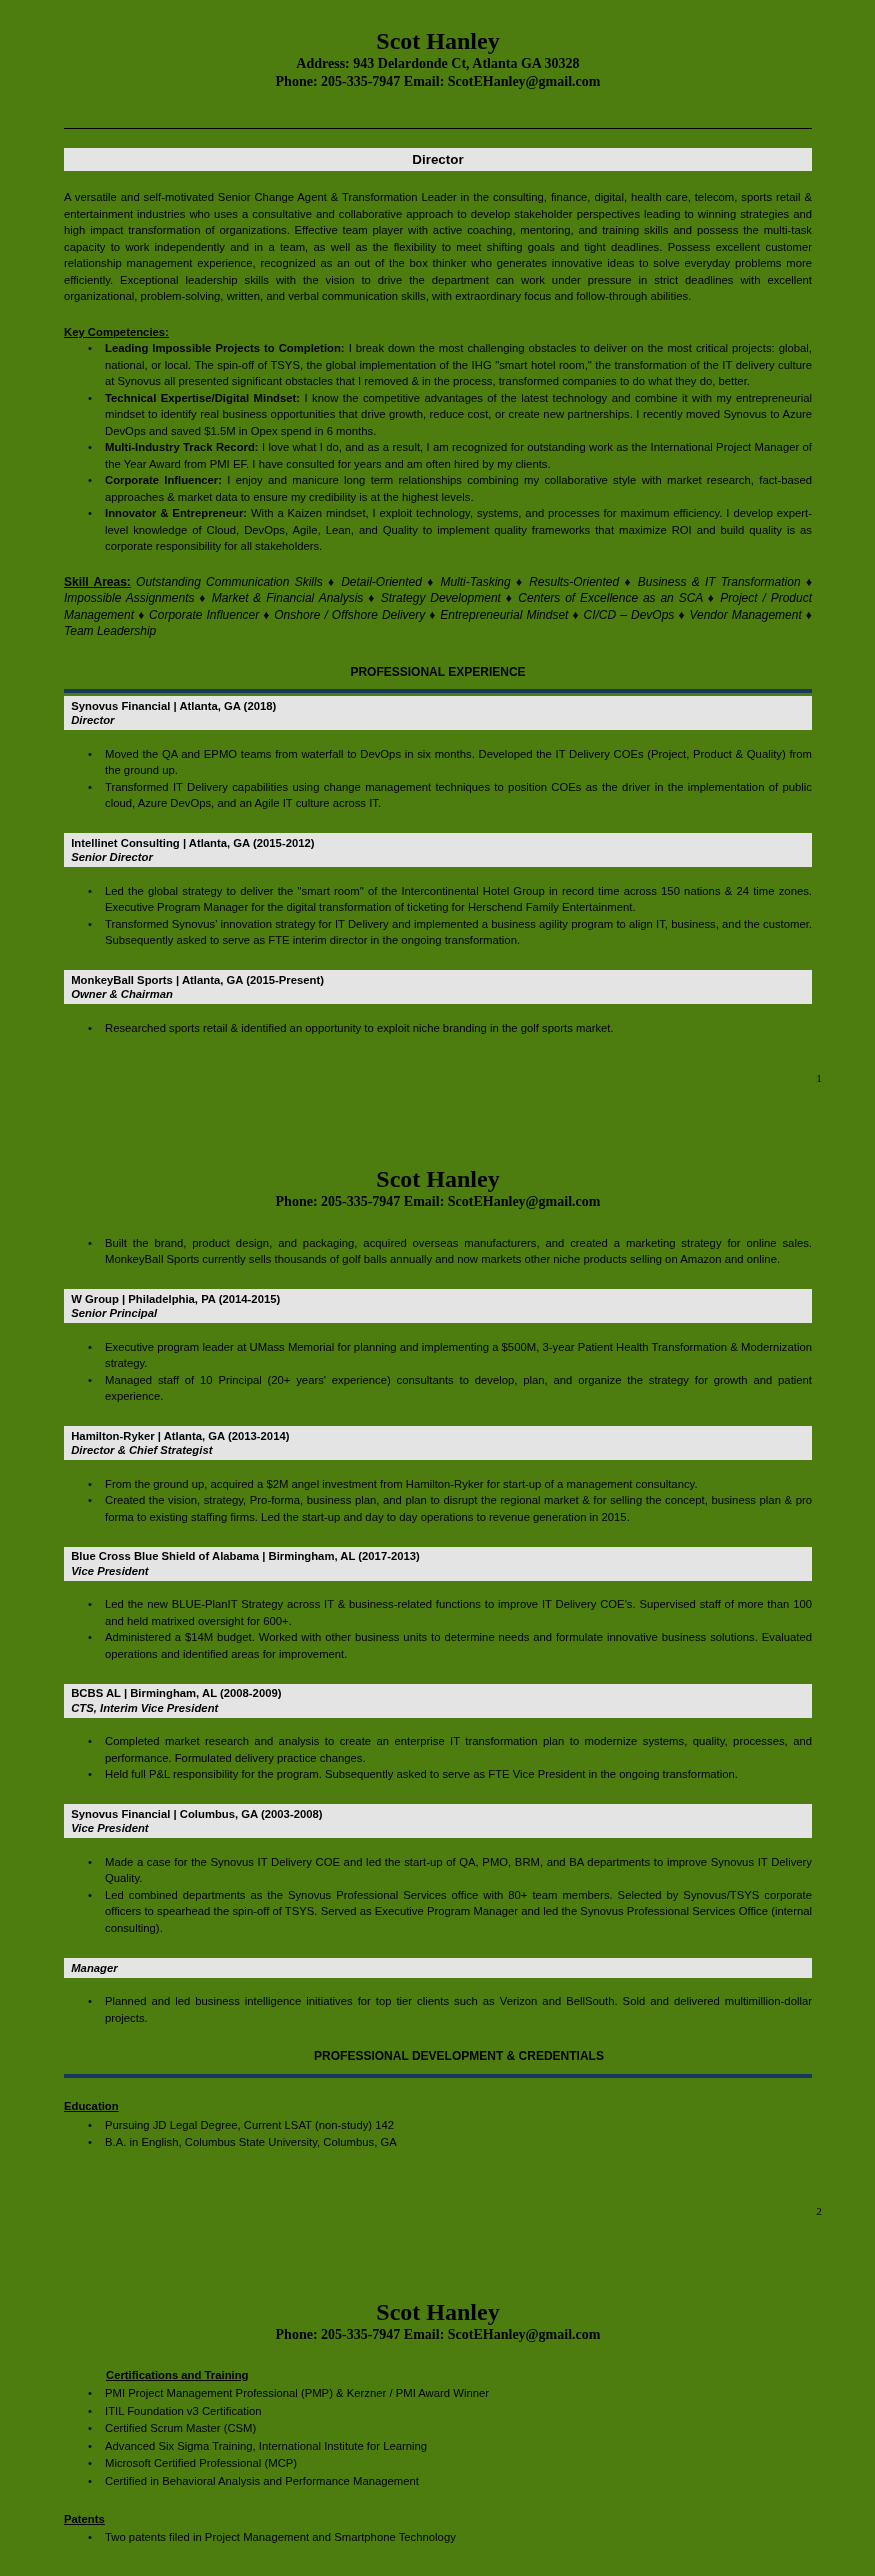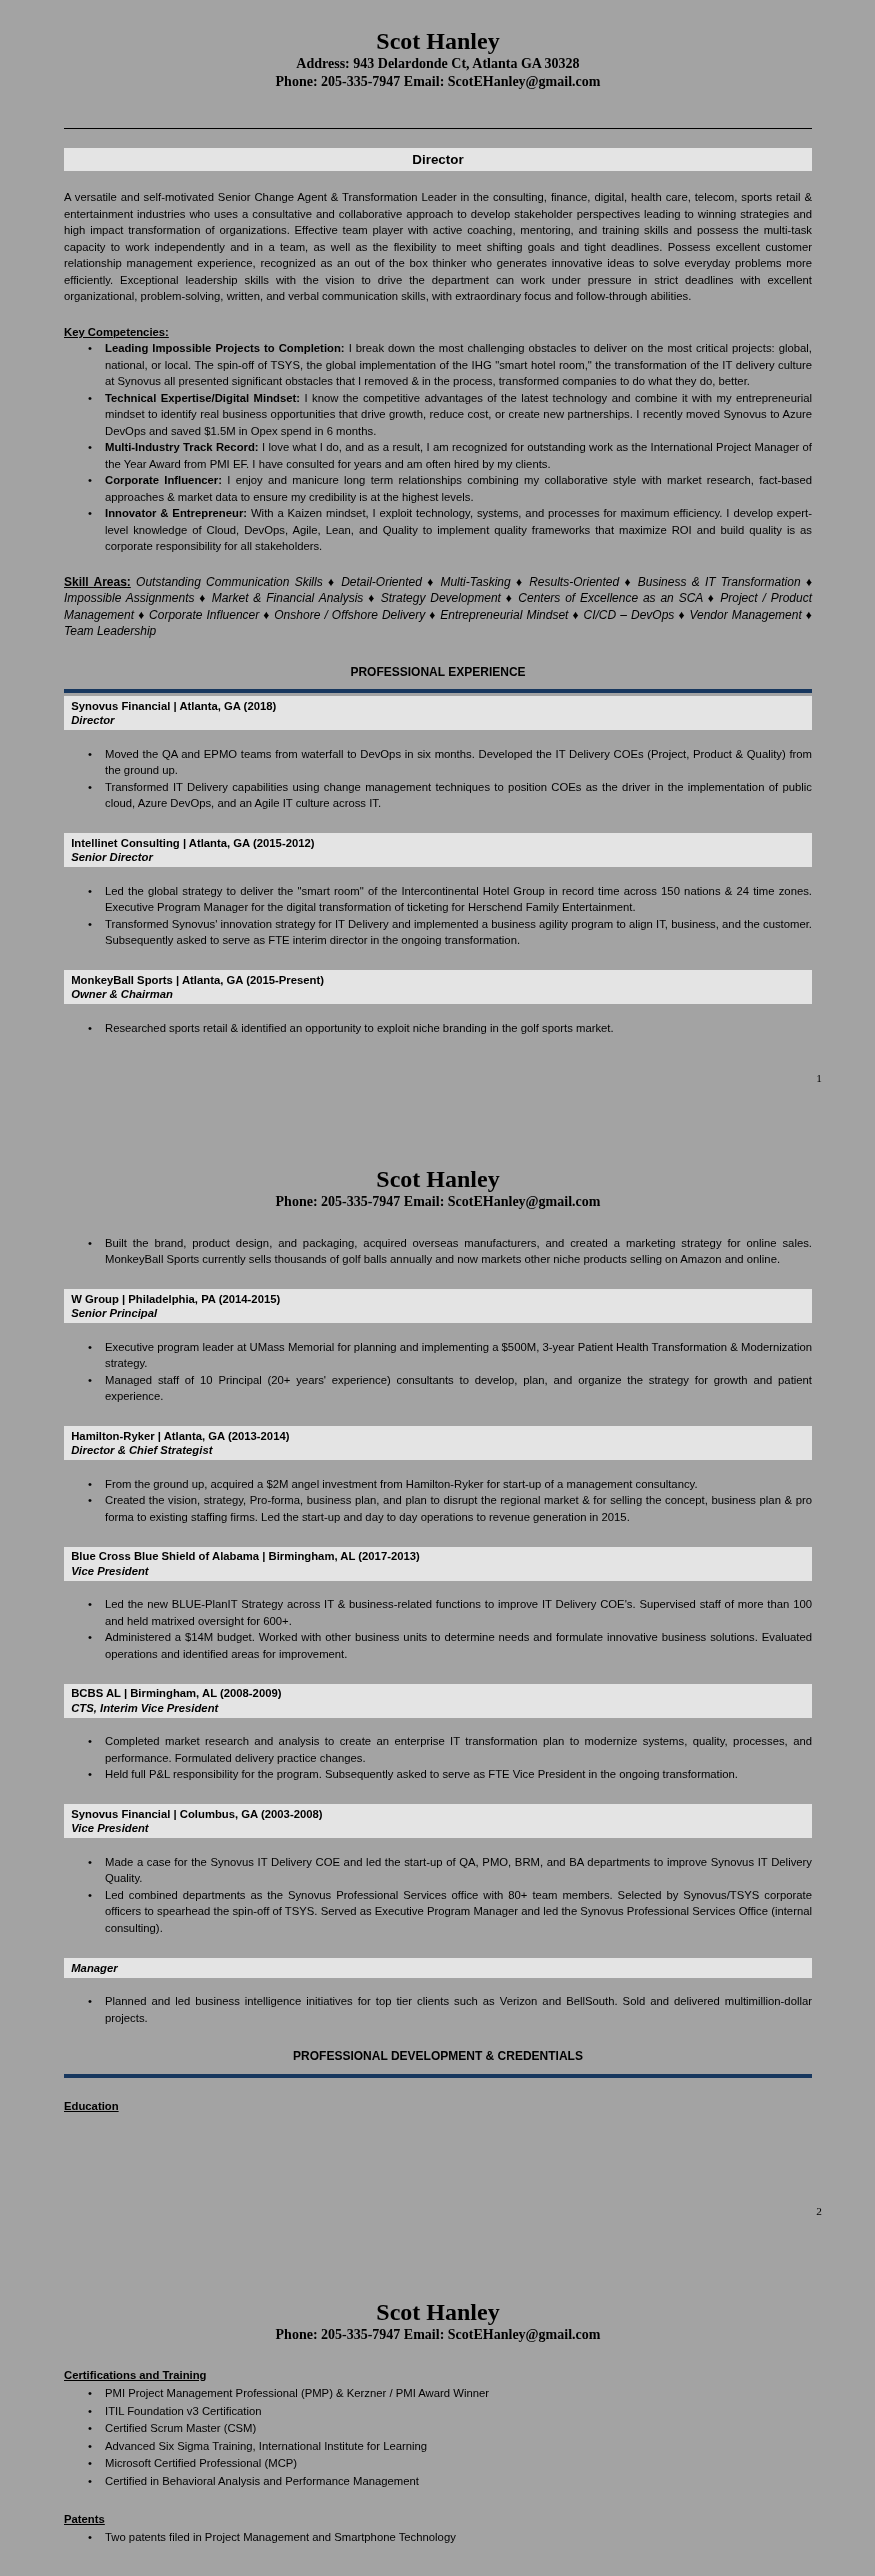--- a/index.html
+++ b/index.html
@@ -1,18 +1,18 @@
 <!DOCTYPE html>
 <html style="font-size:8.2px"><head>
 <meta charset="utf-8">
 <style>
   * { margin:0; padding:0; box-sizing:border-box; }
   html,body { background:#ffffff; }
   body { width:876px; color:#000; font-family:"Liberation Sans", sans-serif; }
-  .page { position:relative; width:876px; height:1133px; background:#a3a3a3; padding:27px 64px 0 64px; overflow:hidden; }
+  .page { position:relative; width:876px; height:1133px; background:#4d7c0f; padding:27px 64px 0 64px; overflow:hidden; }
   .page.pg23 { padding-top:32px; }
 
   .doc-name { font-family:"Liberation Serif", serif; font-weight:bold; font-size:24px; line-height:28px; text-align:center; }
   .doc-contact { font-family:"Liberation Serif", serif; font-weight:bold; font-size:14px; line-height:17.5px; text-align:center; }
 
   .header-rule { border:none; border-top:1px solid #000; margin-top:38px; }
   .role-banner { margin-top:18.5px; background:#e4e4e4; text-align:center; font-weight:bold; font-size:13.4px; padding:4.1px 0; }
 
   .summary { margin-top:18.5px; font-size:11.3px; line-height:16.5px; text-align:justify; }
 
@@ -32,21 +32,21 @@
   .navy-rule { margin-top:9.3px; height:3.6px; background:#17375e; }
 
   .job-banner { margin-top:21.6px; background:#e4e4e4; padding:2.6px 7.2px; }
   .job-banner.first { margin-top:3.1px; }
   .job-banner .company { font-weight:bold; font-size:11.3px; line-height:14.4px; }
   .job-banner .role { font-weight:bold; font-style:italic; font-size:11.3px; line-height:14.4px; }
   .job-bullets { margin-top:15.5px; }
   .cont-bullets { margin-top:24px; }
   .after-head { margin-top:24px; }
   .mt40 { margin-top:20.6px; }
-  .mt44 { margin-top:23px; }
+  .mt44 { margin-top:23px;margin-left:42px; }
   .tight { margin-top:2.1px; }
 
   .page-number { position:absolute; right:54px; bottom:49px; font-family:"Liberation Serif", serif; font-size:11.3px; }
 </style>
 </head>
 <body>
 
 <div class="page">
   <div class="doc-name">Scot Hanley</div>
   <div class="doc-contact">Address: 943 Delardonde Ct, Atlanta GA 30328</div>
@@ -158,20 +158,24 @@
     <div class="role">Manager</div>
   </div>
   <ul class="bullets job-bullets">
     <li>Planned and led business intelligence initiatives for top tier clients such as Verizon and BellSouth. Sold and delivered multimillion-dollar projects.</li>
   </ul>
 
   <div class="section-title mt44">PROFESSIONAL DEVELOPMENT &amp; CREDENTIALS</div>
   <div class="navy-rule"></div>
 
   <div class="sub-heading mt40"><span>Education</span></div>
+  <ul class="bullets loose tight">
+    <li>Pursuing JD Legal Degree, Current LSAT (non-study) 142</li>
+    <li>B.A. in English, Columbus State University, Columbus, GA</li>
+  </ul>
 
   <div class="page-number">2</div>
 </div>
 
 <div class="page pg23">
   <div class="doc-name">Scot Hanley</div>
   <div class="doc-contact">Phone: 205-335-7947 Email: ScotEHanley@gmail.com</div>
 
 
   <div class="sub-heading mt44"><span>Certifications and Training</span></div>

